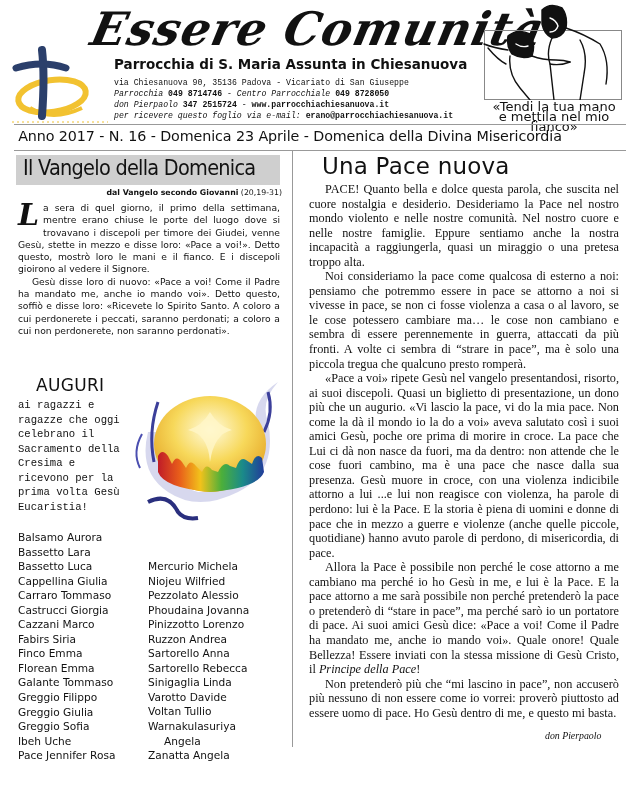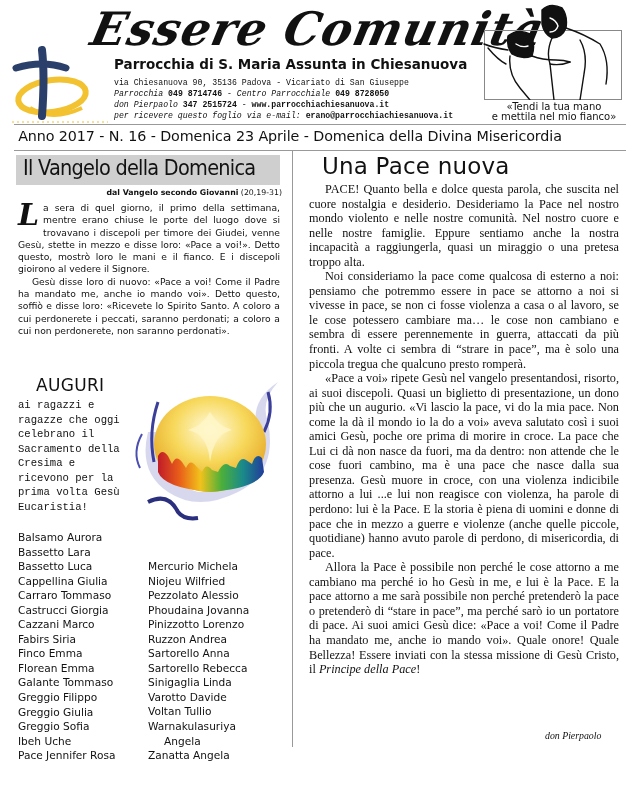--- a/index.html
+++ b/index.html
@@ -20,21 +20,21 @@
   .addr i { font-style: italic; }
   .addr b { font-weight: bold; }
   .addr1 { top: 78px; }
   .addr2 { top: 89px; }
   .addr3 { top: 100px; }
   .addr4 { top: 111px; }
   .head-rule { position: absolute; left: 14px; top: 124px; width: 612px; height: 1px; background: #999; }
 
   .illustration { position: absolute; left: 480px; top: 4px; width: 148px; height: 96px; }
   .illus-frame { position: absolute; left: 484px; top: 30px; width: 138px; height: 70px; border: 1px solid #888; }
-  .illus-caption { position: absolute; left: 478px; top: 102px; width: 152px; text-align: center; font-size: 10px; line-height: 10px; color: #111; }
+  .illus-caption { position: absolute; left: 478px; top: 102px; width: 152px; text-align: center; font-size: 13px; line-height: 10px; color: #111; }
 
   .issue-line { position: absolute; left: 0; top: 128px; width: 580px; text-align: center; font-family: "DejaVu Sans", sans-serif; font-size: 14.3px; color: #111; white-space: nowrap; letter-spacing: -0.1px;}
   .issue-rule { position: absolute; left: 14px; top: 150px; width: 612px; height: 1px; background: #999; }
 
   .col-divider { position: absolute; left: 292px; top: 151px; width: 1px; height: 596px; background: #999; }
 
   
   .vangelo-box { position: absolute; left: 16px; top: 155px; width: 264px; height: 30px; background: #cfcfcf; }
   .vangelo-title { position: absolute; left: 23px; top: 156px; font-family: "DejaVu Sans", sans-serif; font-size: 21px; color: #111; white-space: nowrap; letter-spacing: -0.8px; transform: scaleX(0.92); transform-origin: left top;}
   .vangelo-ref { position: absolute; right: 358px; top: 188px; font-size: 7.8px; white-space: nowrap; color: #111; }
@@ -200,14 +200,15 @@
   <div class="indent">Angela</div>
   <div>Zanatta Angela</div>
 </div>
 
 <div class="pace-title">Una Pace nuova</div>
 <div class="pace-body">
   <p>PACE! Quanto bella e dolce questa parola, che suscita nel cuore nostalgia e desiderio. Desideriamo la Pace nel nostro mondo violento e nelle nostre comunità. Nel nostro cuore e nelle nostre famiglie. Eppure sentiamo anche la nostra incapacità a raggiungerla, quasi un miraggio o una pretesa troppo alta.</p>
   <p>Noi consideriamo la pace come qualcosa di esterno a noi: pensiamo che potremmo essere in pace se attorno a noi si vivesse in pace, se non ci fosse violenza a casa o al lavoro, se le cose potessero cambiare ma… le cose non cambiano e sembra di essere perennemente in guerra, attaccati da più fronti. A volte ci sembra di “strare in pace”, ma è solo una piccola tregua che qualcuno presto romperà.</p>
   <p>«Pace a voi» ripete Gesù nel vangelo presentandosi, risorto, ai suoi discepoli. Quasi un biglietto di presentazione, un dono più che un augurio. «Vi lascio la pace, vi do la mia pace. Non come la dà il mondo io la do a voi» aveva salutato così i suoi amici Gesù, poche ore prima di morire in croce. La pace che Lui ci dà non nasce da fuori, ma da dentro: non attende che le cose fuori cambino, ma è una pace che nasce dalla sua presenza. Gesù muore in croce, con una violenza indicibile attorno a lui ...e lui non reagisce con violenza, ha parole di perdono: lui è la Pace. E la storia è piena di uomini e donne di pace che in mezzo a guerre e violenze (anche quelle piccole, quotidiane) hanno avuto parole di perdono, di misericordia, di pace.</p>
   <p><span>Allora la Pace è possibile non perché le cose attorno  a me cambiano ma perché io ho Gesù in me, e lui è la Pace. E la pace attorno a me sarà possibile non perché pretenderò la pace o pretenderò di “stare in pace”, ma perché sarò io un portatore di pace. Ai suoi amici Gesù dice: «Pace a voi! Come il Padre ha mandato me, anche io mando voi». Quale onore! Quale Bellezza! Essere inviati con la stessa missione di Gesù Cristo, il </span><i>Principe della Pace</i><span>!</span></p>
+  <p>Non pretenderò più che “mi lascino in pace”, non accuserò più nessuno di non essere come io vorrei: proverò piuttosto ad essere uomo di pace. Ho Gesù dentro di me, e questo mi basta.</p>
 </div>
 <div class="pace-sign">don Pierpaolo</div>
 
 </body></html>

